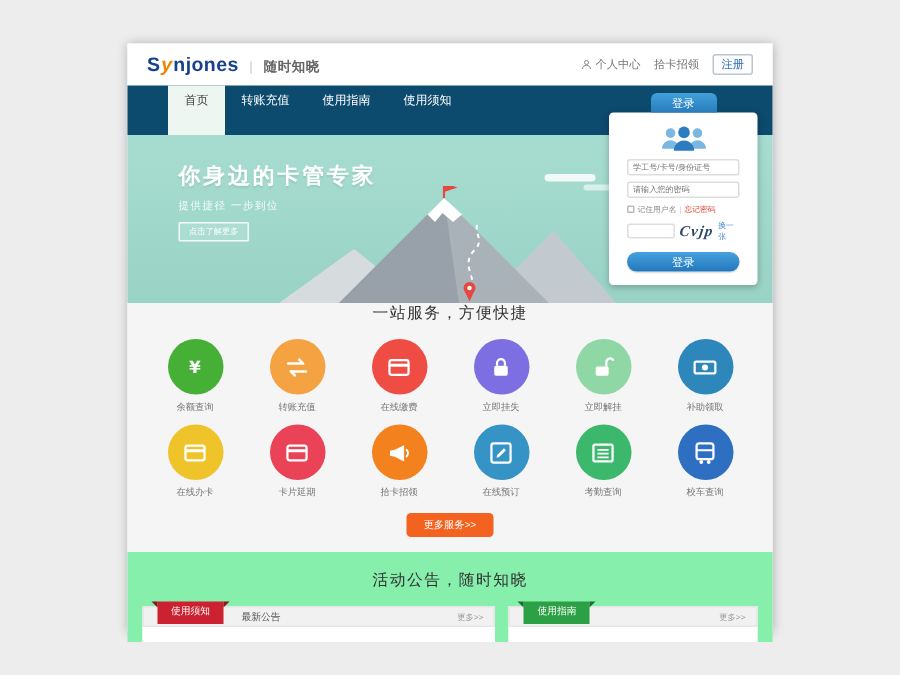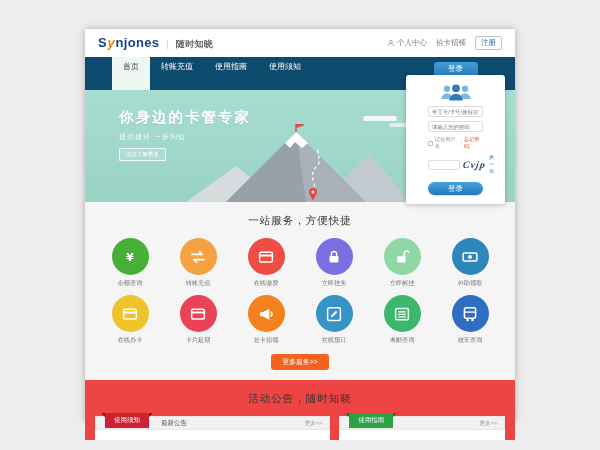--- a/index.html
+++ b/index.html
@@ -34,21 +34,21 @@
     border:1px solid rgba(255,255,255,.85); background:rgba(255,255,255,.15);
     padding:2px 6px; border-radius:1px; cursor:pointer; }
   .mountains { position:absolute; bottom:0; left:96px; width:230px; height:78px; z-index:1; }
   .cloud { position:absolute; background:rgba(255,255,255,.85); border-radius:6px; z-index:1; }
   .cloud.c1 { width:34px; height:5px; right:118px; top:26px; }
   .cloud.c2 { width:22px; height:4px; right:104px; top:33px; opacity:.7; }
 
   
   .login-card { position:absolute; z-index:6; top:46px; right:10px; width:99px;
     background:#fff; border-radius:3px; box-shadow:0 1px 5px rgba(0,0,0,.25);
-    padding:7px 22px 9px; }
+    padding:7px 12px 9px; }
   .login-tab { position:absolute; top:-13px; left:50%; transform:translateX(-50%);
     width:44px; height:13px; line-height:13px; text-align:center;
     background:linear-gradient(#41a0d8,#2a7cbd); color:#fff; font-size:7.5px;
     border-radius:4px 4px 0 0; cursor:pointer; }
   .people-icon { display:block; margin:1px auto 3px; }
   .login-input { display:block; width:100%; height:11px; font-size:5.4px; color:#999;
     border:1px solid #ddd; border-radius:2px; margin-top:4px; padding:0 3px;
     font-family:"Liberation Sans", sans-serif; background:#fff; }
   .login-opts { display:flex; align-items:center; margin-top:4px; font-size:5.2px; color:#888; gap:2px; }
   .checkbox { width:5px; height:5px; border:1px solid #bbb; border-radius:1px; background:#fff; cursor:pointer; }
@@ -57,33 +57,33 @@
   .captcha-row { display:flex; align-items:center; margin-top:4px; gap:3px; }
   .captcha-input { width:32px; height:10px; border:1px solid #ddd; border-radius:2px; background:#fff; }
   .captcha-word { font-family:"Liberation Serif", serif; font-style:italic; font-weight:bold;
     font-size:10px; color:#2c4a6b; transform:skewX(-8deg); letter-spacing:1px; }
   .captcha-change { font-size:5.2px; color:#3a84c6; cursor:pointer; margin-left:auto; }
   .login-submit { margin-top:7px; height:13px; line-height:13px; text-align:center;
     background:linear-gradient(#47a2dd,#2277bd); color:#fff; font-size:7.5px;
     border-radius:7px; cursor:pointer; box-shadow:0 1px 1px rgba(0,0,0,.15); }
 
   
-  .services { background:#f5f5f5; padding:12px 0 10px; }
+  .services { background:#f5f5f5; padding:0 0 10px; }
   .section-title { text-align:center; font-size:10.5px; color:#333; letter-spacing:1px; }
   .service-grid { width:408px; margin:10px auto 0; display:grid;
     grid-template-columns:repeat(6,1fr); row-gap:7px; }
   .service-cell { text-align:center; cursor:pointer; }
   .service-circle { width:37px; height:37px; border-radius:50%; margin:0 auto 4px;
     display:flex; align-items:center; justify-content:center; color:#fff; }
   .service-label { font-size:6.2px; color:#777; }
   .more-btn { display:block; width:58px; margin:9px auto 0; background:#f4621f; color:#fff;
     font-size:6.8px; text-align:center; padding:3px 0; border-radius:3px; cursor:pointer; }
 
   
-  .announce { padding-top:12px; background:#ef4444; }
+  .announce { padding-top:12px; background:#86efac; }
   .panel-row { display:flex; gap:9px; padding:0 10px; margin-top:10px; }
   .panel { background:#fff; }
   .panel.left { flex:1.42; } .panel.right { flex:1; }
   .panel-head { position:relative; background:#f1f1f1; border:1px solid #e6e6e6;
     height:14px; display:flex; align-items:center; }
   .ribbon { position:relative; top:-3px; margin-left:9px; height:15px; line-height:14px;
     padding:0 9px; color:#fff; font-size:6.5px; cursor:pointer; }
   .ribbon.red { background:#cb2130; } .ribbon.green { background:#2ca045; }
   .ribbon:before, .ribbon:after { content:""; position:absolute; top:0; border-style:solid; }
   .ribbon:before { left:-4px; border-width:0 4px 4px 0; }

